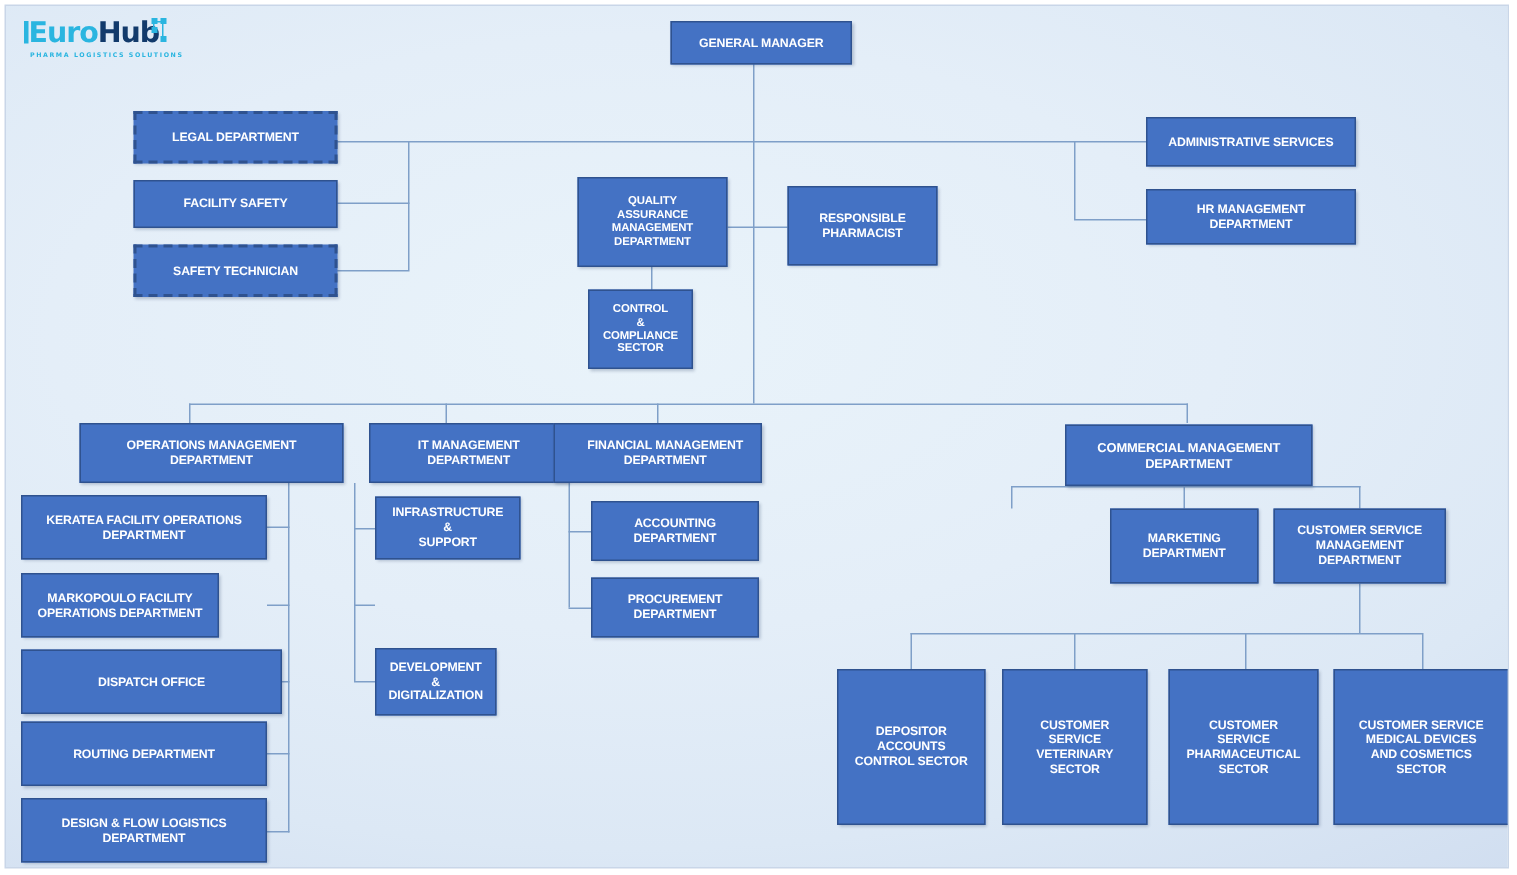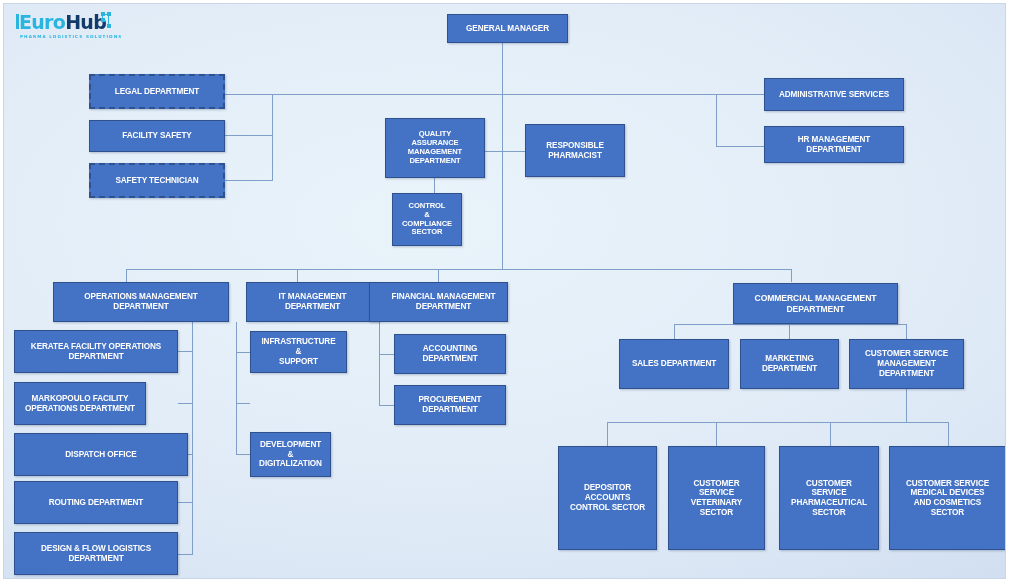--- a/index.html
+++ b/index.html
@@ -55,21 +55,21 @@
     box-shadow: 1px 1px 2px rgba(40,60,100,0.28);
     padding: 2px 3px;
     white-space: pre-line;
   }
   .box.dashed {
     border-style: dashed;
     border-width: 2px;
   }
   .f7  { font-size: 7.6px; }
   .f8  { font-size: 8.2px; }
-  .f85 { font-size: 8.6px; margin-left: 23px; }
+  .f85 { font-size: 8.6px; }
 
   
   #logo {
     position: absolute;
     left: 9px;
     top: 7px;
     width: 100px;
     height: 34px;
     user-select: none;
   }
@@ -235,21 +235,20 @@
 
     <div class="box f8" style="left:390px; top:330px; width:112px; height:40px;">ACCOUNTING
 DEPARTMENT</div>
 
     <div class="box f8" style="left:390px; top:381px; width:112px; height:40px;">PROCUREMENT
 DEPARTMENT</div>
 
     <div class="box f85" style="left:706px; top:279px; width:165px; height:41px;">COMMERCIAL MANAGEMENT
 DEPARTMENT</div>
 
-    <div class="box f8" style="left:615px; top:335px; width:110px; height:50px;">SALES DEPARTMENT</div>
 
     <div class="box f8" style="left:736px; top:335px; width:99px; height:50px;">MARKETING
 DEPARTMENT</div>
 
     <div class="box f8" style="left:845px; top:335px; width:115px; height:50px;">CUSTOMER SERVICE
 MANAGEMENT
 DEPARTMENT</div>
 
     <div class="box f8" style="left:554px; top:442px; width:99px; height:104px;">DEPOSITOR
 ACCOUNTS

